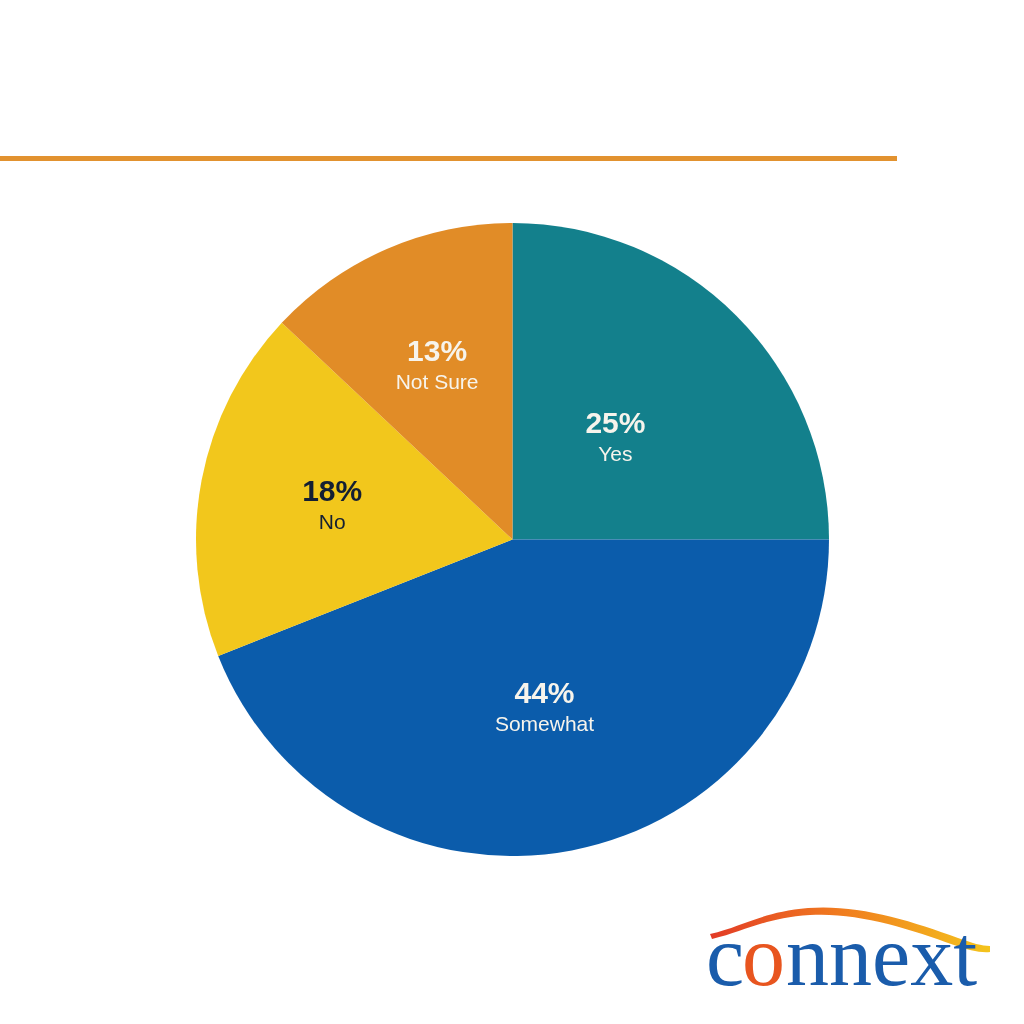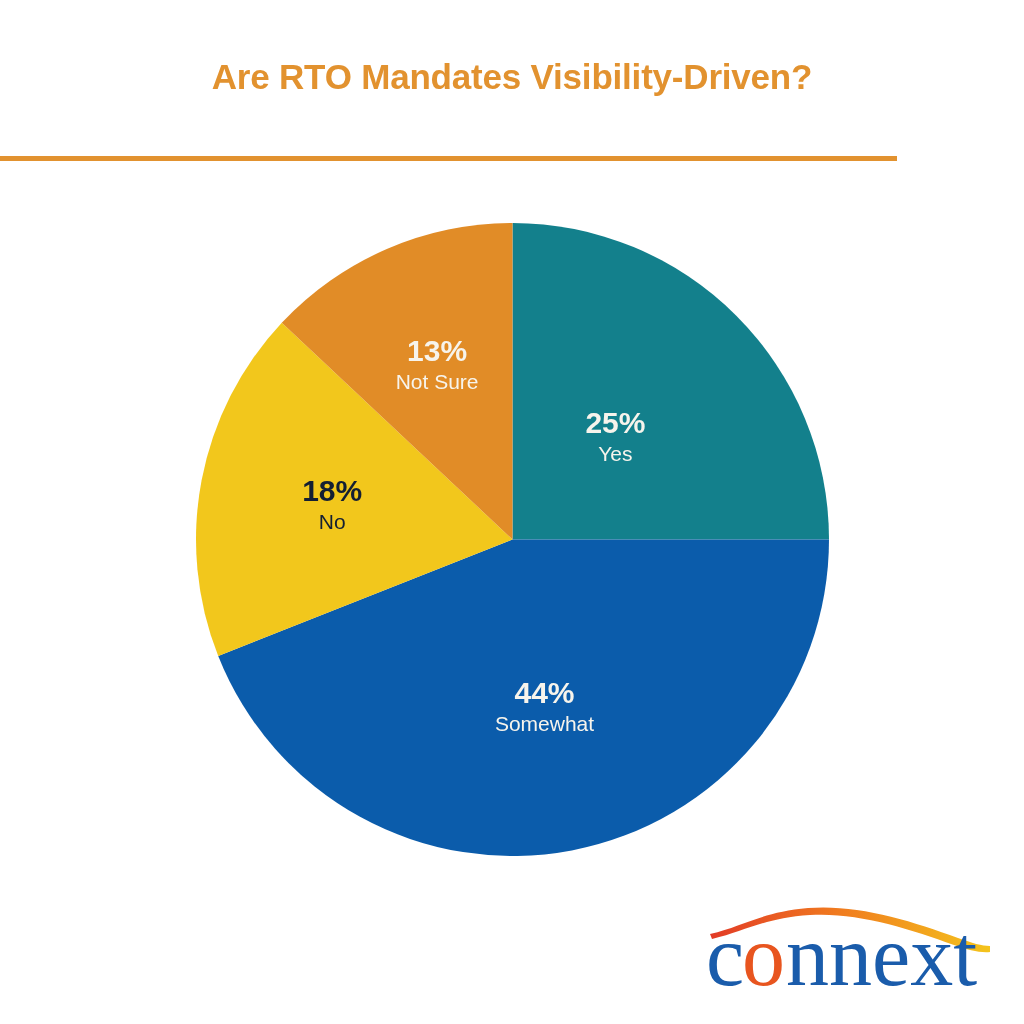--- a/index.html
+++ b/index.html
@@ -104,23 +104,20 @@
     font-family: "Liberation Serif", serif;
     font-size: 86px;
     fill: #E8551F;
   }
 </style>
 </head>
 <body>
 
 <div id="infographic">
 
-  <div class="title-block">
-    <h1 class="chart-title" style="color: rgb(226, 146, 47);">Are RTO Mandates Visibility-Driven?</h1>
-  </div>
 
   <div class="divider-rule" style="background: rgb(226, 146, 47);"></div>
 
   <div class="pie-wrap">
     <svg class="pie-svg" viewBox="0 0 633 633" xmlns="http://www.w3.org/2000/svg">
 
       <path id="slice-path-0" d="M 316.5 316.5 L 316.50 0.00 A 316.5 316.5 0 0 1 633.00 316.50 Z" fill="#13808C"></path>
 
       <path id="slice-path-1" d="M 316.5 316.5 L 633.00 316.50 A 316.5 316.5 0 0 1 22.23 433.01 Z" fill="#0B5CAB"></path>
 

